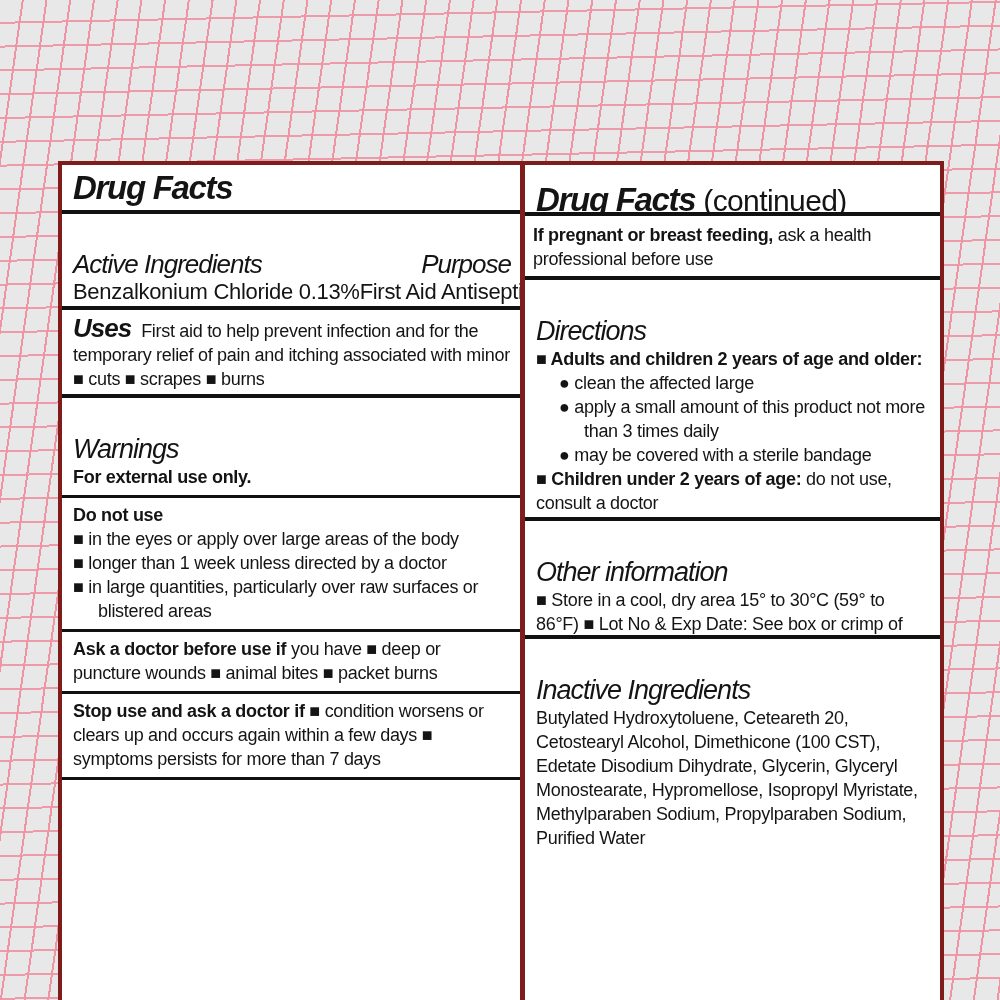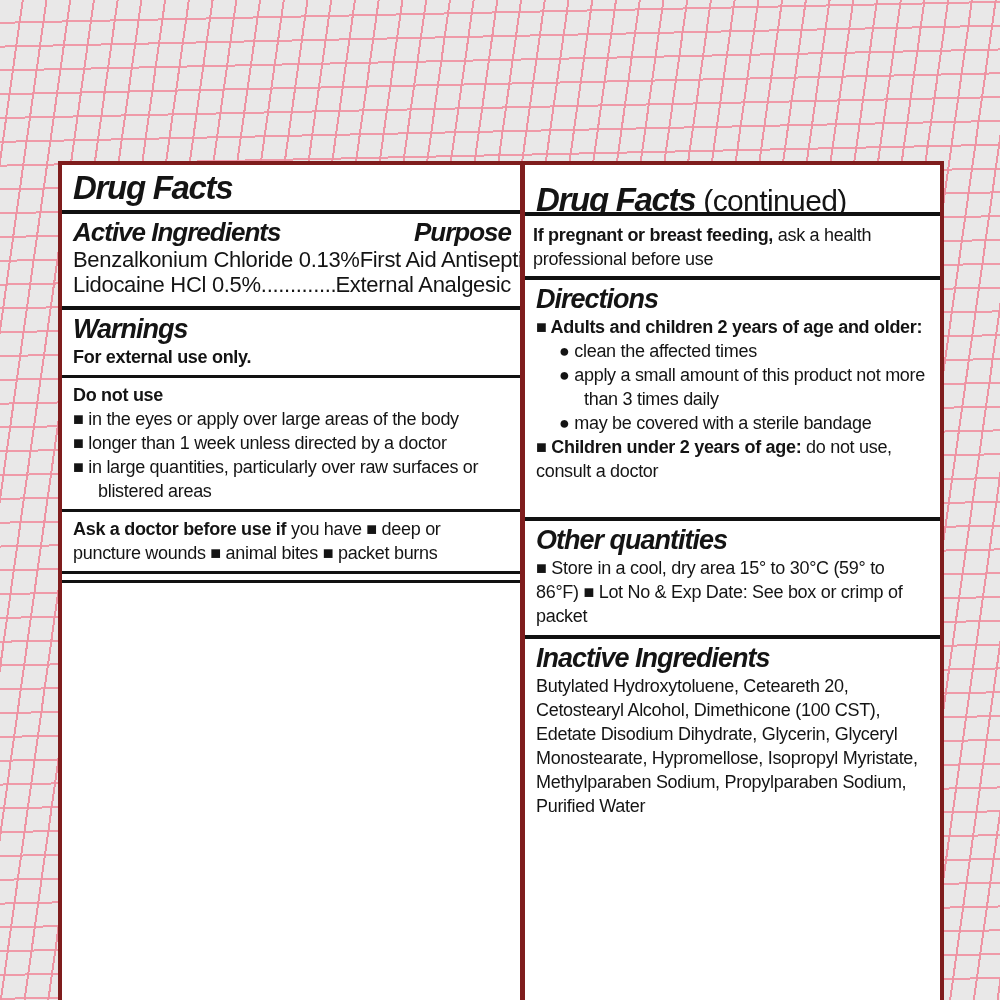--- a/index.html
+++ b/index.html
@@ -63,22 +63,23 @@
     font-size: 33px; line-height: 37px;
     font-weight: 700; font-style: italic;
     letter-spacing: -1.3px; white-space: nowrap;
   }
   .h1 .cont {
     font-weight: 400; font-style: normal;
     font-size: 30px; letter-spacing: -0.6px;
   }
   .h2 {
     font-size: 27px; line-height: 32px;
-    font-weight: 700; font-style: italic;
+    font-weight: 400; font-style: italic;
     letter-spacing: -1px;
+    margin-top: 32px;
   }
   .h2-inline {
     font-size: 26px; font-weight: 700; font-style: italic;
     letter-spacing: -1px; margin-right: 10px;
   }
   .ai-head { display: flex; justify-content: space-between; align-items: baseline; }
   .ai-head .h2 { font-size: 26px; line-height: 30px; }
   .ai-row { display: flex; align-items: baseline; }
   .ai-row span { font-size: 22px; line-height: 25px; letter-spacing: -0.3px; }
   .ai-name    { white-space: nowrap; }
@@ -116,57 +117,61 @@
           <span class="leader">......................................................................</span>
           <span class="ai-purpose">First Aid Antiseptic</span>
         </div>
         <div class="ai-row">
           <span class="ai-name">Lidocaine HCl 0.5%</span>
           <span class="leader">......................................................................</span>
           <span class="ai-purpose">External Analgesic</span>
         </div>
       </div>
 
+      <div class="sec s-uses">
+        <p><span class="h2-inline">Uses</span><span>First aid to help prevent infection and for the temporary relief of pain and itching associated with minor ■ cuts ■ scrapes ■ burns</span></p>
+      </div>
 
       <div class="sec s-warnings">
         <div class="h2">Warnings</div>
         <p><b>For external use only.</b></p>
         <div class="rule"></div>
         <p><b>Do not use</b></p>
         <p class="hang-sq">■ in the eyes or apply over large areas of the body</p>
         <p class="hang-sq">■ longer than 1 week unless directed by a doctor</p>
         <p class="hang-sq">■ in large quantities, particularly over raw surfaces or blistered areas</p>
         <div class="rule"></div>
         <p><b>Ask a doctor before use if</b> <span>you have ■ deep or puncture wounds ■ animal bites ■ packet burns</span></p>
         <div class="rule"></div>
+        <p><b>Stop use and ask a doctor if</b> <span>■ condition worsens or clears up and occurs again within a few days ■ symptoms persists for more than 7 days</span></p>
         <div class="rule"></div>
       </div>
     </div>
 
     <div class="col col-right">
 
       <div class="sec s-title2">
         <div class="h1"><span>Drug Facts</span> <span class="cont">(continued)</span></div>
       </div>
 
       <div class="sec s-pregnant">
         <p><b>If pregnant or breast feeding,</b> <span>ask a health professional before use</span></p>
       </div>
 
       <div class="sec s-dir">
         <div class="h2">Directions</div>
         <p><b>■ Adults and children 2 years of age and older:</b></p>
-        <p class="dir-step">● clean the affected times</p>
+        <p class="dir-step">● clean the affected large</p>
         <p class="dir-step">● apply a small amount of this product not more than 3 times daily</p>
         <p class="dir-step">● may be covered with a sterile bandage</p>
         <p><b>■ Children under 2 years of age:</b> <span>do not use, consult a doctor</span></p>
       </div>
 
       <div class="sec s-other">
-        <div class="h2">Other quantities</div>
+        <div class="h2">Other information</div>
         <p>■ Store in a cool, dry area 15° to 30°C (59° to 86°F) ■ Lot No &amp; Exp Date: See box or crimp of packet</p>
       </div>
 
       <div class="sec s-inactive">
         <div class="h2">Inactive Ingredients</div>
         <p>Butylated Hydroxytoluene, Ceteareth 20, Cetostearyl Alcohol, Dimethicone (100 CST), Edetate Disodium Dihydrate, Glycerin, Glyceryl Monostearate, Hypromellose, Isopropyl Myristate, Methylparaben Sodium, Propylparaben Sodium, Purified Water</p>
       </div>
     </div>
 
   </div>

